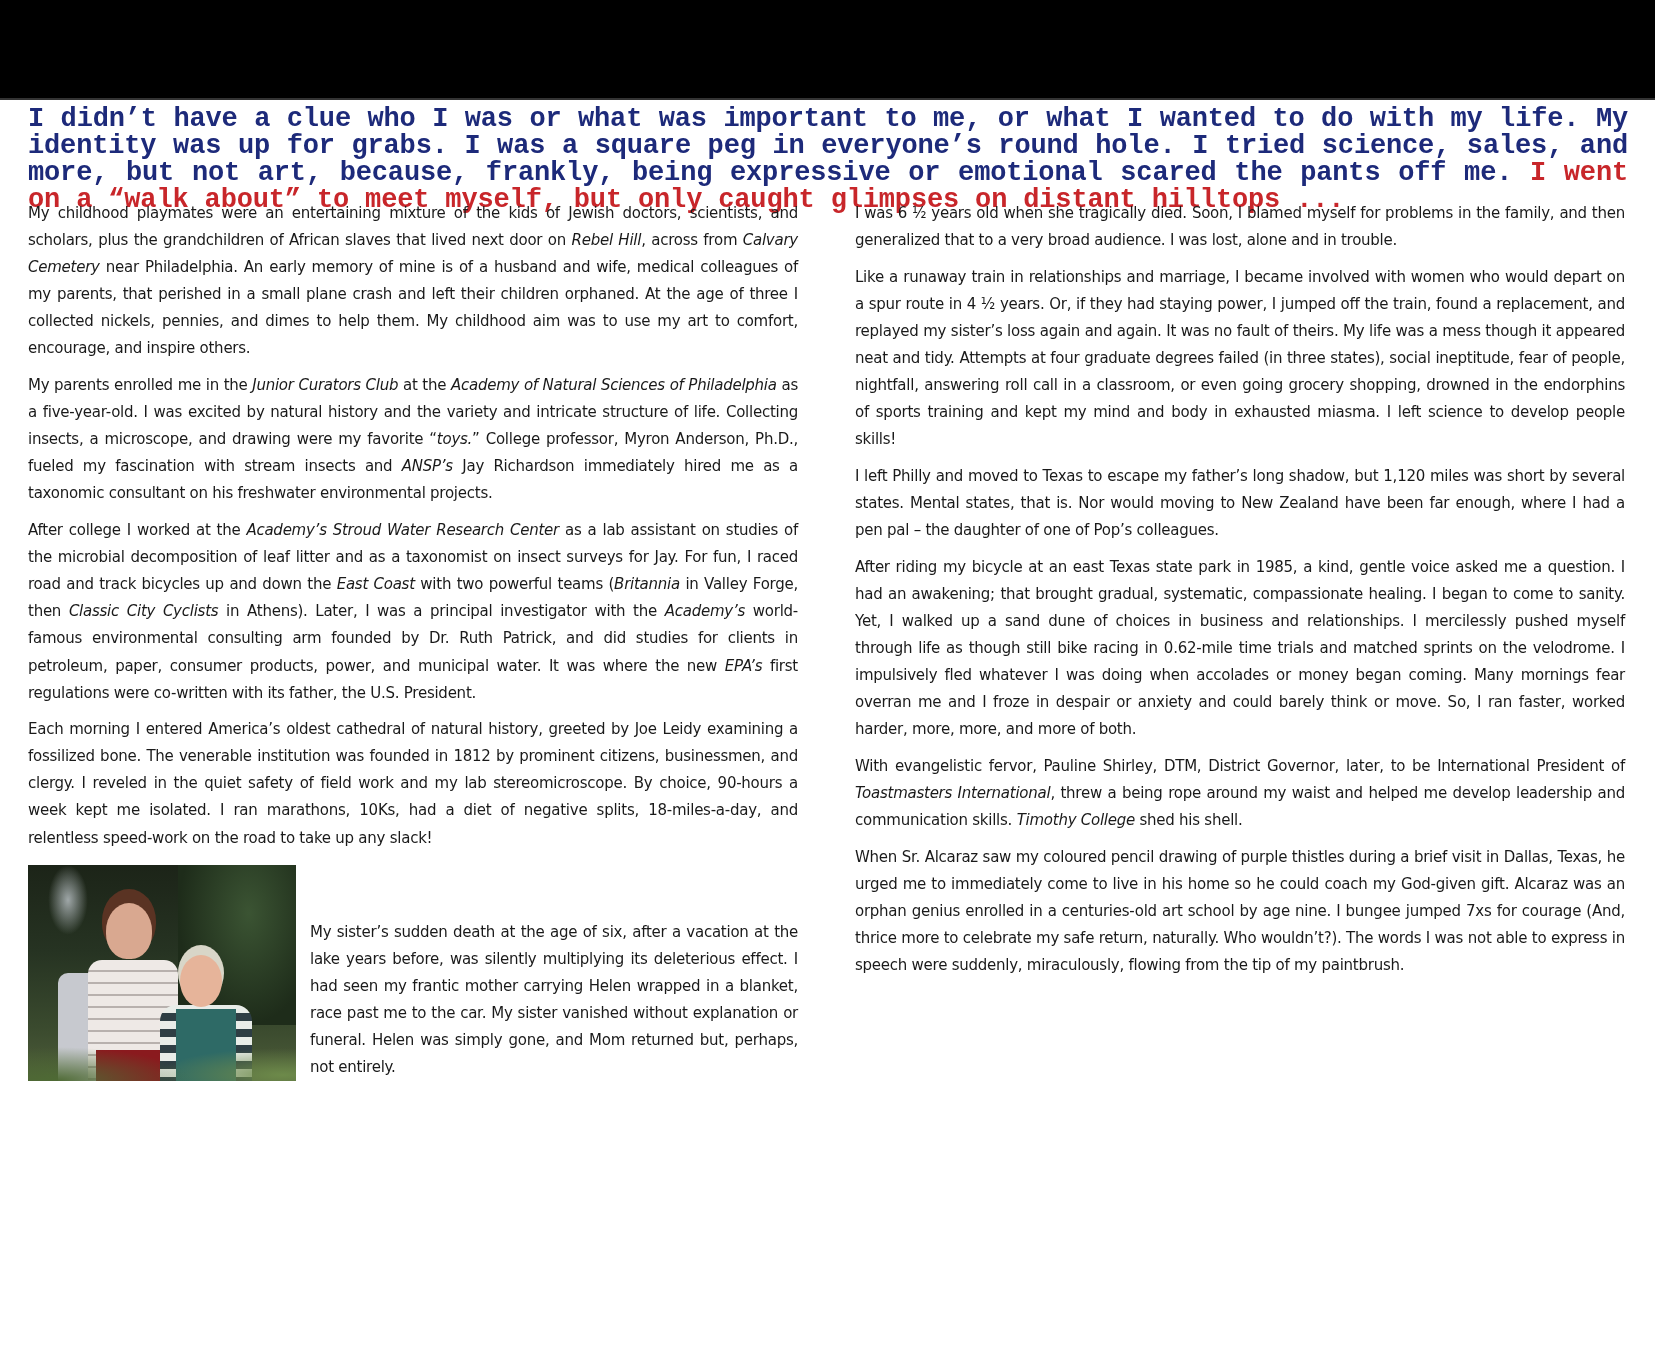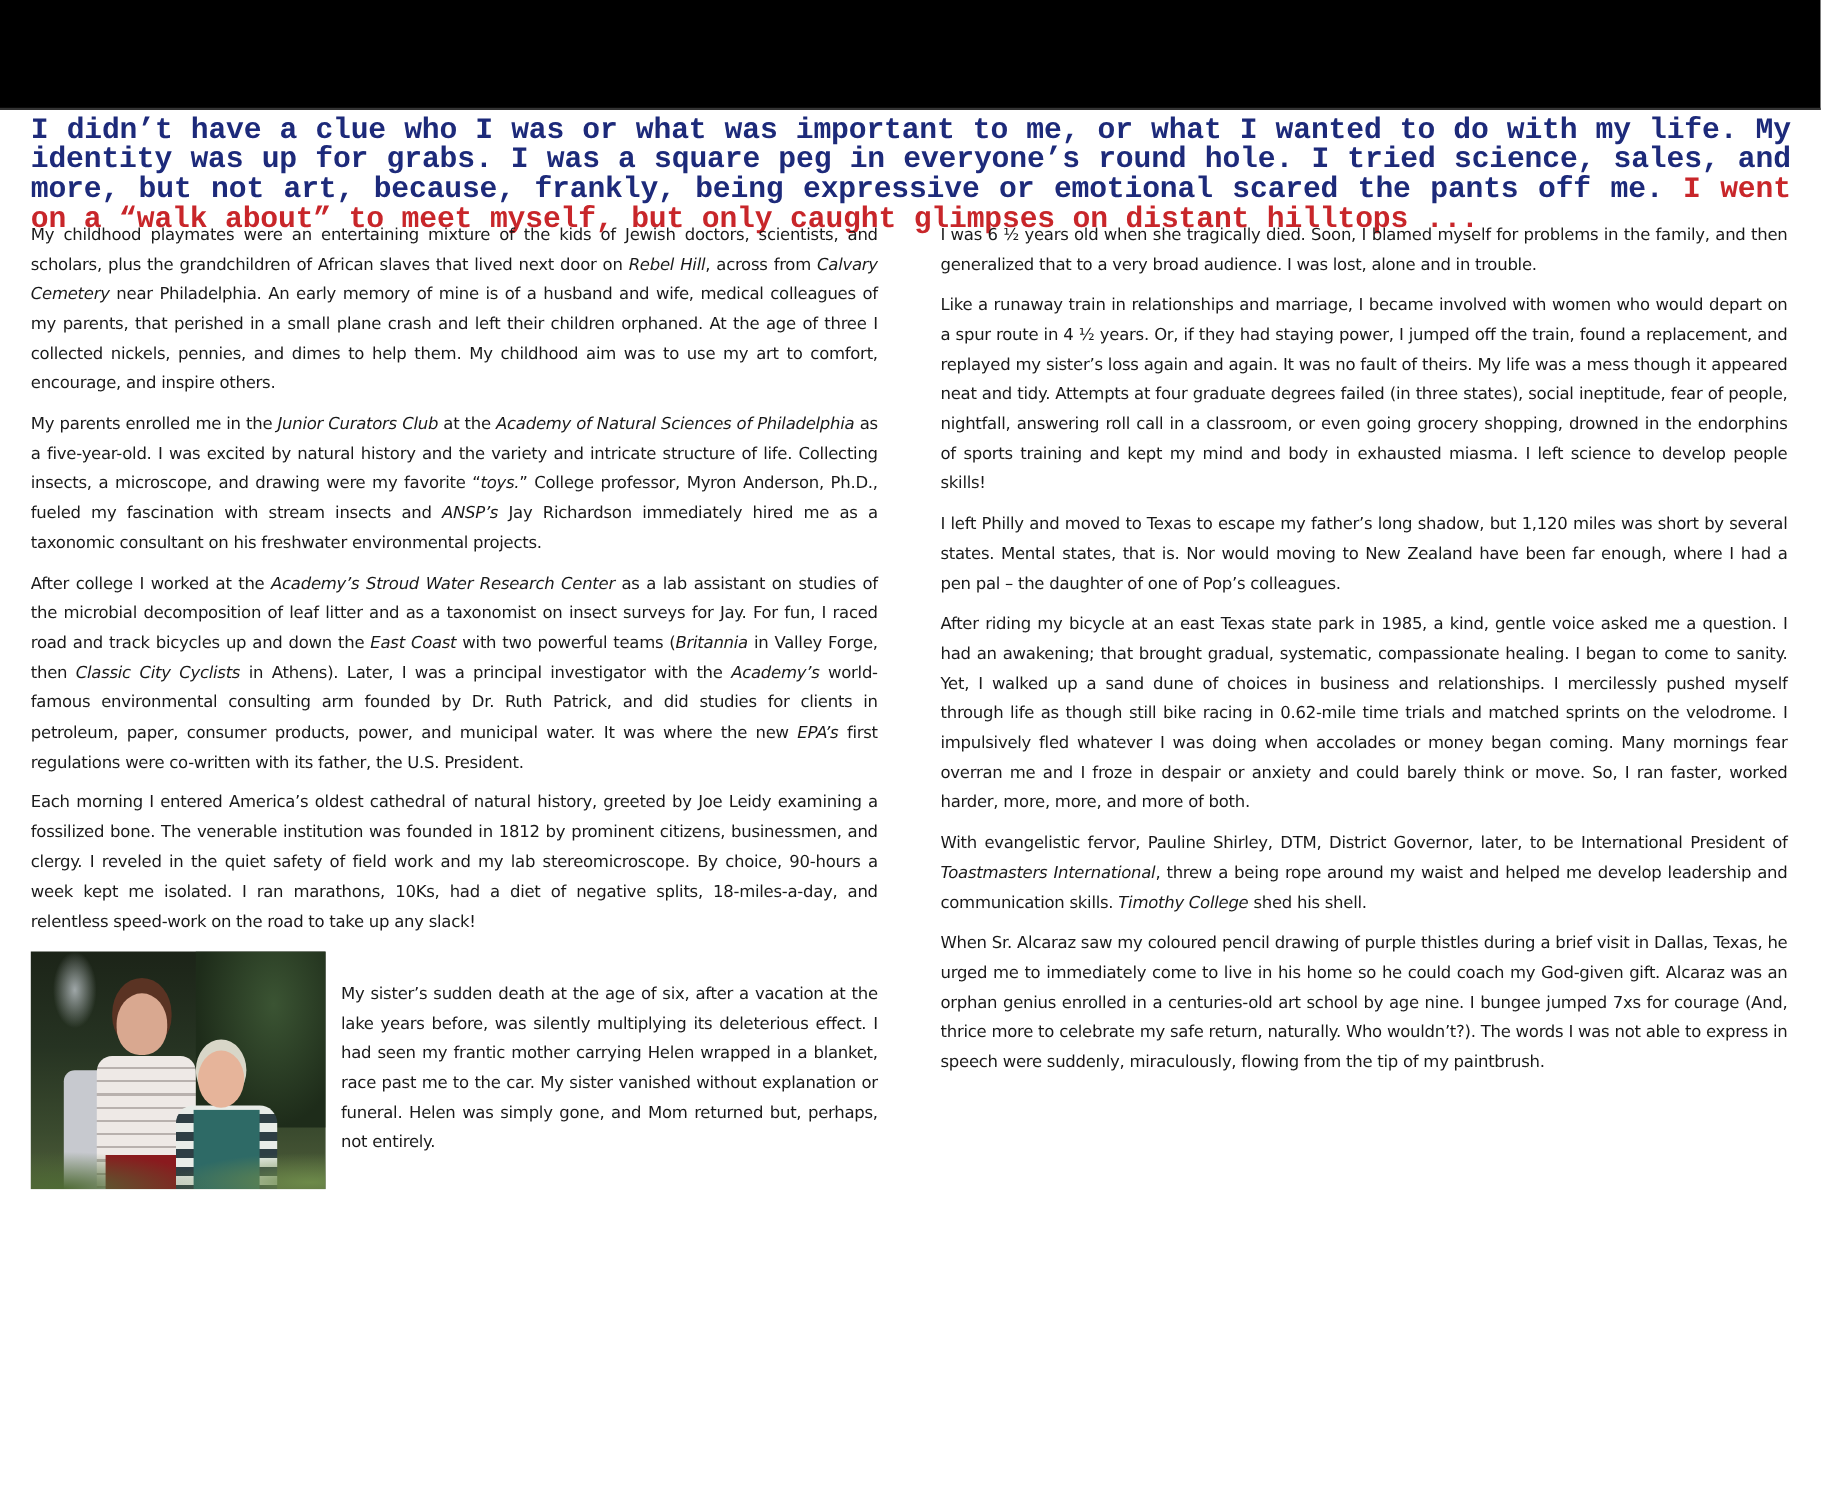--- a/index.html
+++ b/index.html
@@ -29,21 +29,21 @@
       font-family: "DejaVu Sans", sans-serif;
       font-size: 15px; line-height: 27.1px;
       color: #1a1a1a;
       text-align: justify;
       letter-spacing: -0.25px;
     }
     .col-left { left: 28px; width: 770px; }
     .col-right { left: 855px; width: 770px; }
     .col p { margin: 0 0 9.5px 0; }
     .col i { font-style: italic; }
-    .photo-row { display: flex; align-items: center; }
+    .photo-row { display: flex; align-items: flex-end; }
     .photo {
       flex: 0 0 268px; width: 268px; height: 216px; margin: 4px 14px 0 0;
       position: relative; overflow: hidden;
       background: linear-gradient(180deg, #1c2418 0%, #263322 40%, #3a4a2e 75%, #4f5e3a 100%);
     }
     .photo .tree1 { position:absolute; left:150px; top:0; width:118px; height:160px; background: radial-gradient(ellipse at 60% 30%, #3b5433 0%, #1e2c1a 70%); }
     .photo .sky { position:absolute; left:20px; top:0; width:40px; height:70px; background: radial-gradient(ellipse, #9fa7a8 0%, rgba(0,0,0,0) 70%); }
     .photo .girl-head { position:absolute; left:78px; top:38px; width:46px; height:56px; border-radius:50% 50% 45% 45%; background:#d9a890; box-shadow: 0 -10px 0 4px #5a3323; }
     .photo .girl-body { position:absolute; left:60px; top:95px; width:90px; height:120px; background: repeating-linear-gradient(180deg, #eee9e6 0 10px, #b8b1ae 10px 12px); border-radius: 14px 14px 0 0; }
     .photo .girl-jacket { position:absolute; left:30px; top:108px; width:42px; height:108px; background:#c7c9cf; border-radius: 10px 0 0 0; }

